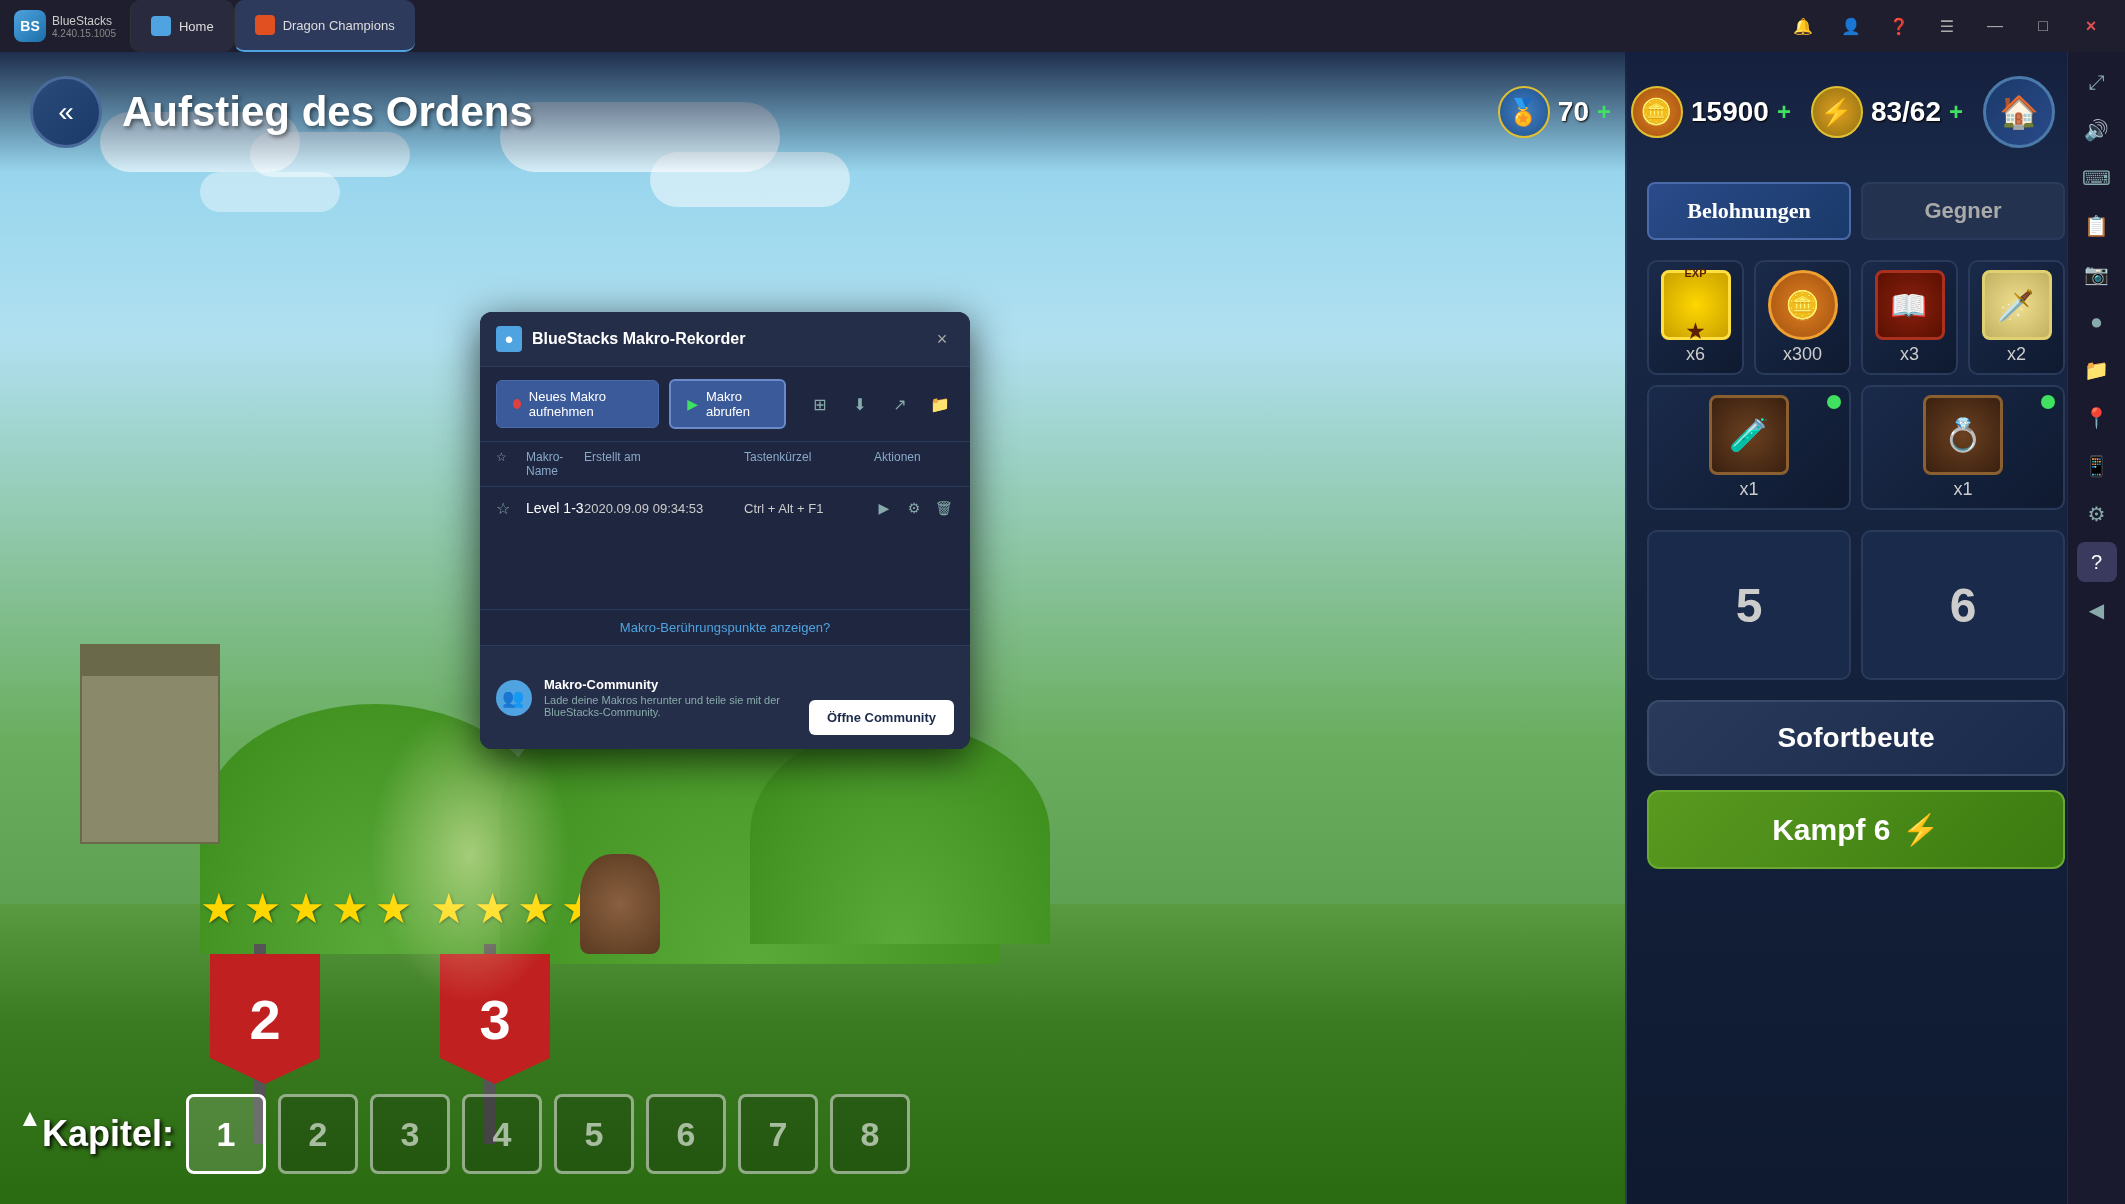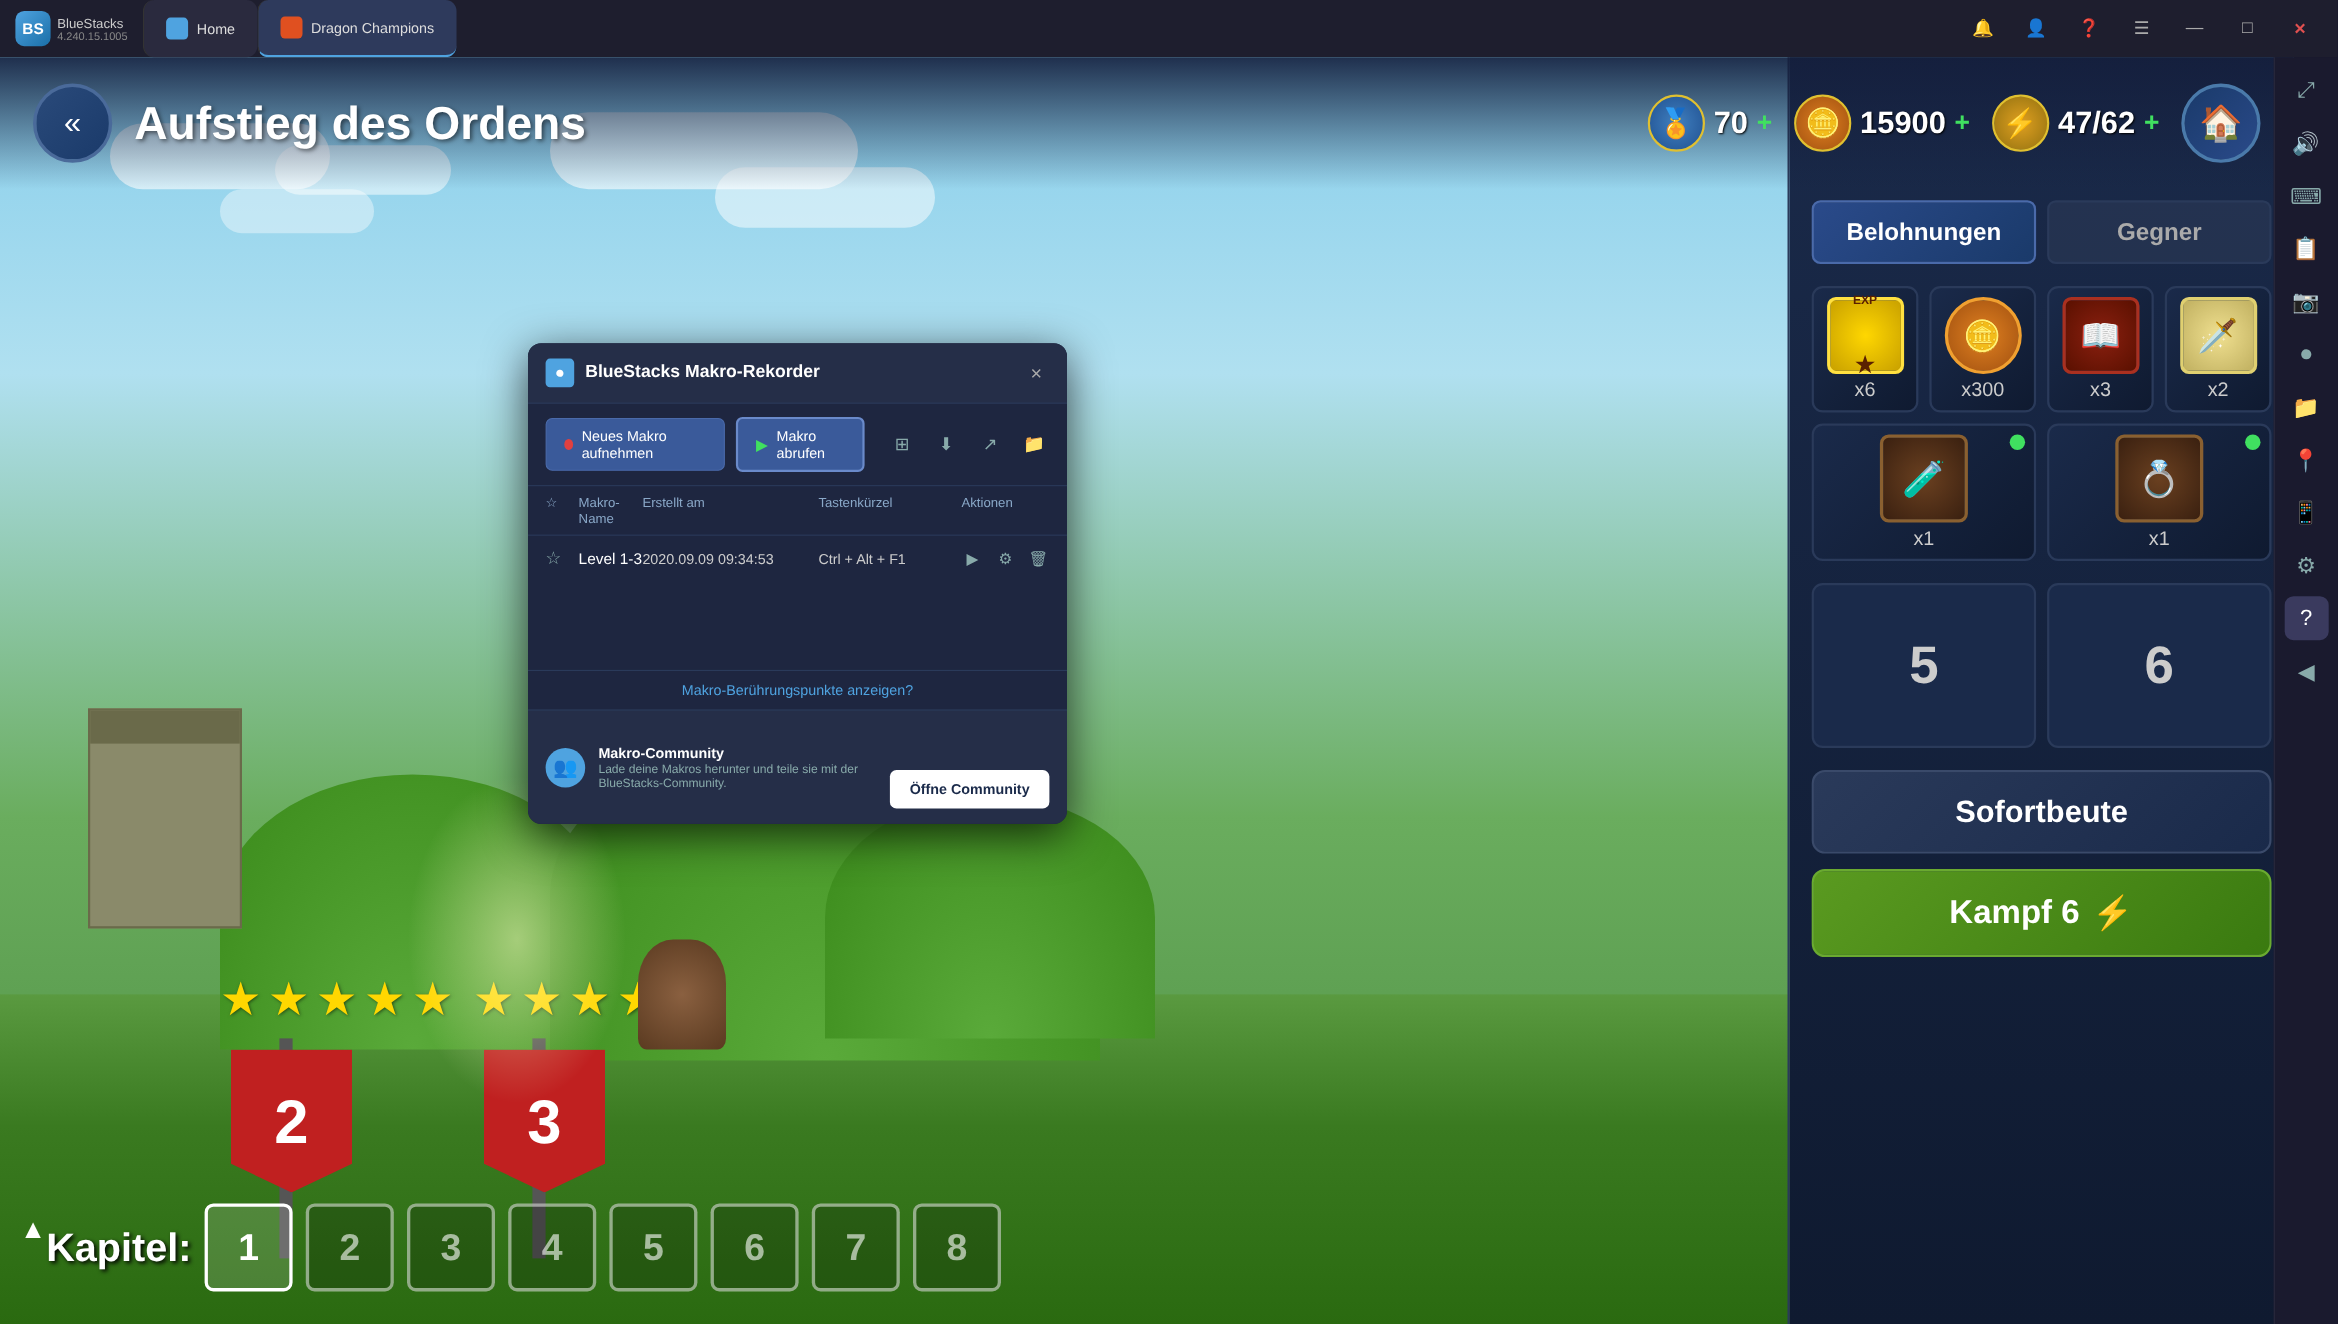--- a/index.html
+++ b/index.html
@@ -185,20 +185,21 @@
       text-align: center;
       border-radius: 8px;
       font-size: 22px;
       font-weight: bold;
       cursor: pointer;
     }
     .reward-tab.active {
       background: linear-gradient(135deg, #2a4a8a, #1a3a6a);
       color: white;
       border: 2px solid #4a6aaa;
+      font-family: Liberation Serif, serif;
     }
     .reward-tab.inactive {
       background: rgba(255,255,255,0.05);
       color: #aaa;
       border: 2px solid #2a3a5a;
     }
 
     .rewards-grid {
       display: grid;
       grid-template-columns: repeat(4, 1fr);
@@ -684,21 +685,21 @@
           <div class="resource-icon" style="background:radial-gradient(circle, #e08020, #a05010);">
             <span style="font-size:26px;">🪙</span>
           </div>
           <span class="resource-value">15900</span>
           <span class="resource-plus">+</span>
         </div>
         <div class="resource-item">
           <div class="resource-icon" style="background:radial-gradient(circle, #e0a020, #907010);">
             <span style="font-size:26px;">⚡</span>
           </div>
-          <span class="resource-value">47/62</span>
+          <span class="resource-value">83/62</span>
           <span class="resource-plus">+</span>
         </div>
         <div class="home-btn">
           <span>🏠</span>
         </div>
       </div>
     </div>
 
     <div id="chapter-bar">
       <div style="position:relative;">

